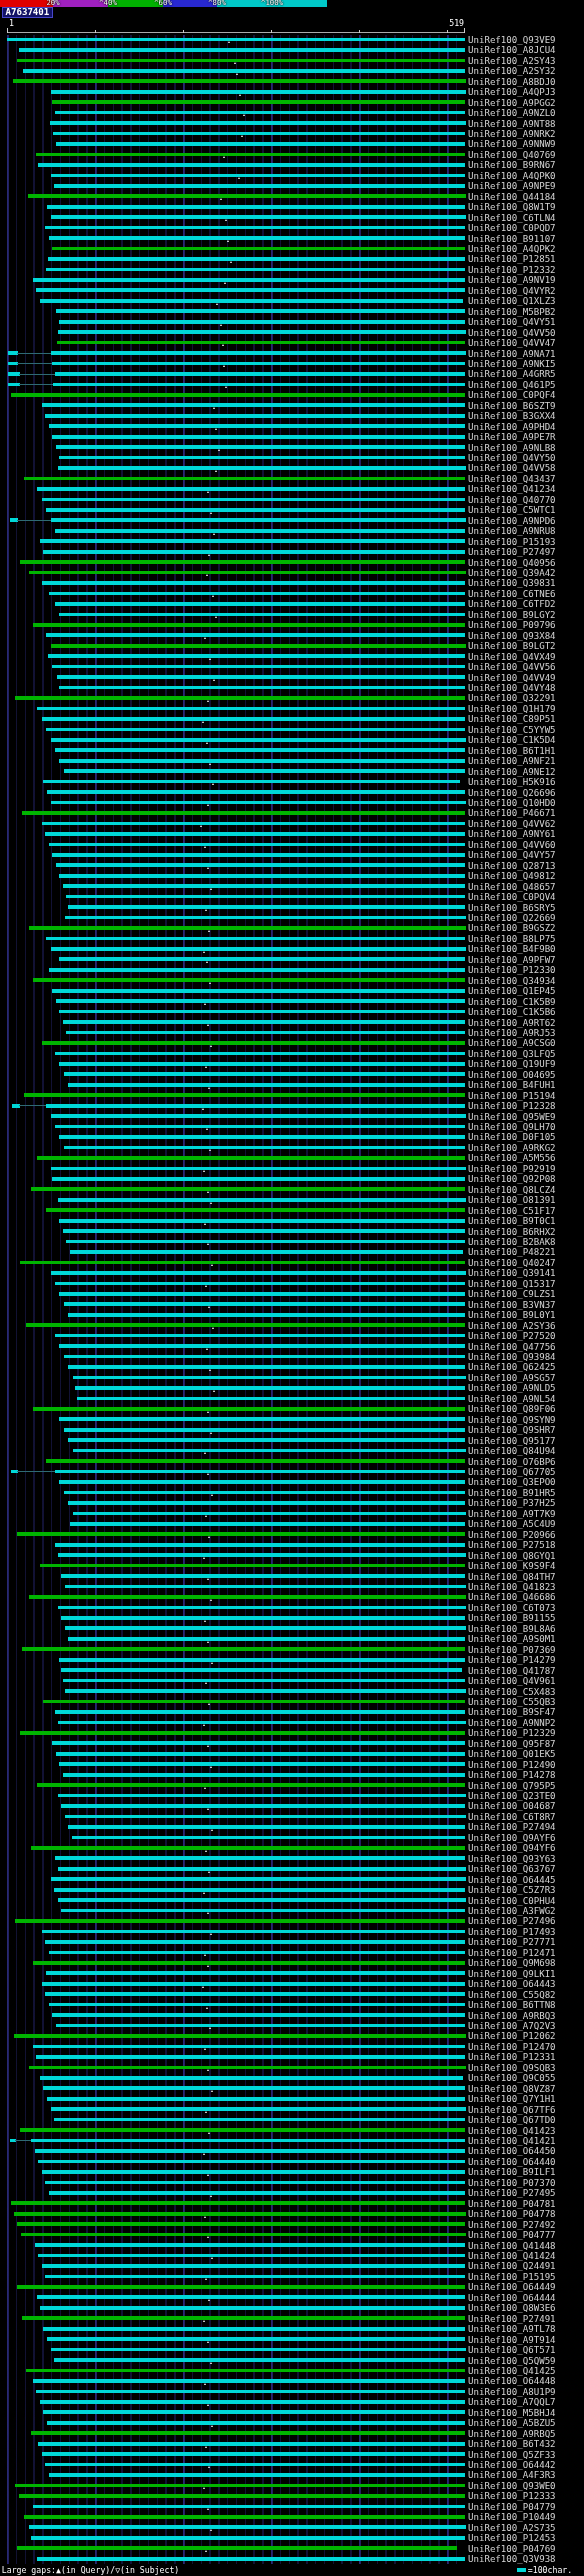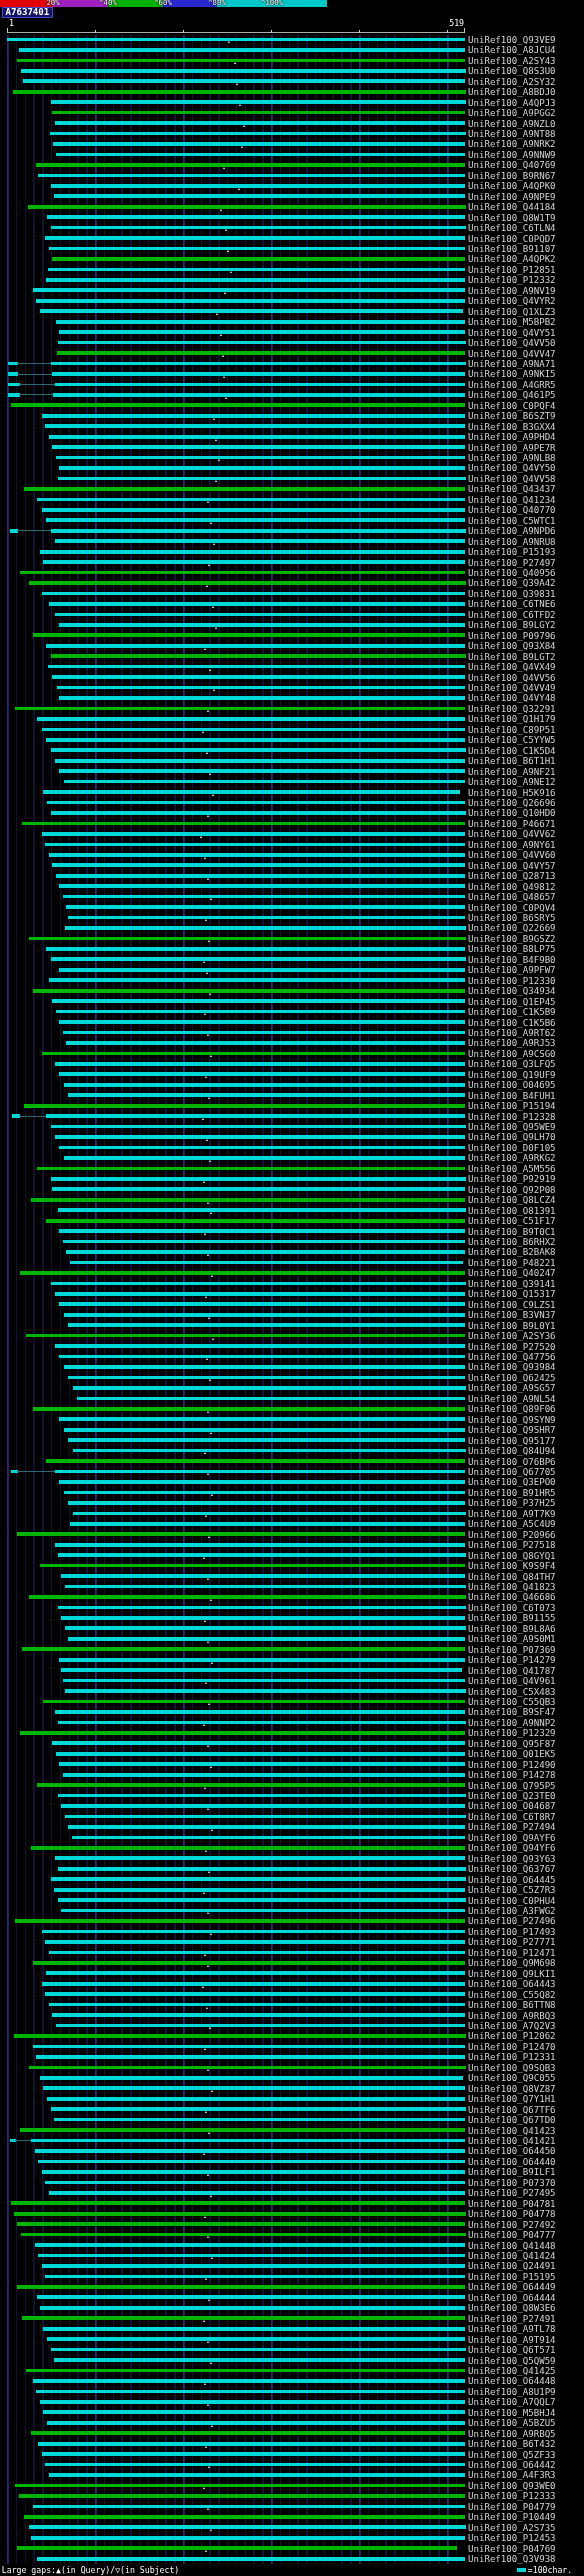--- a/index.html
+++ b/index.html
@@ -79,24 +79,20 @@
     <div class="row">
       <div class="seg" style="left: 19px; width: 446px; background: rgb(0, 216, 216);"></div>
       <span class="rowlabel">UniRef100_A8JCU4</span>
     </div>
     <div class="row">
       <div class="seg" style="left: 17px; width: 448px; background: rgb(0, 180, 0);"></div>
       <div class="gapmark" style="left: 234px;"></div>
       <span class="rowlabel">UniRef100_A2SY43</span>
     </div>
     <div class="row">
-      <div class="seg" style="left: 20.6px; width: 445px; background: rgb(0, 216, 216);"></div>
-      <span class="rowlabel">UniRef100_Q8S3U0</span>
-    </div>
-    <div class="row">
       <div class="seg" style="left: 23px; width: 442px; background: rgb(0, 216, 216);"></div>
       <div class="gapmark" style="left: 236px;"></div>
       <span class="rowlabel">UniRef100_A2SY32</span>
     </div>
     <div class="row">
       <div class="seg" style="left: 12.6px; width: 453px; background: rgb(0, 180, 0);"></div>
       <span class="rowlabel">UniRef100_A8BDJ0</span>
     </div>
     <div class="row">
       <div class="seg" style="left: 51px; width: 415px; background: rgb(0, 216, 216);"></div>
@@ -661,20 +657,25 @@
       <span class="rowlabel">UniRef100_Q93984</span>
     </div>
     <div class="row">
       <div class="seg" style="left: 68px; width: 397px; background: rgb(0, 216, 216);"></div>
       <div class="gapmark" style="left: 209px;"></div>
       <span class="rowlabel">UniRef100_Q62425</span>
     </div>
     <div class="row">
       <div class="seg" style="left: 73px; width: 393px; background: rgb(0, 216, 216);"></div>
       <span class="rowlabel">UniRef100_A9SG57</span>
+    </div>
+    <div class="row">
+      <div class="seg" style="left: 75px; width: 390px; background: rgb(0, 216, 216);"></div>
+      <div class="gapmark" style="left: 213px;"></div>
+      <span class="rowlabel">UniRef100_A9NLD5</span>
     </div>
     <div class="row">
       <div class="seg" style="left: 77px; width: 388px; background: rgb(0, 216, 216);"></div>
       <span class="rowlabel">UniRef100_A9NL54</span>
     </div>
     <div class="row">
       <div class="seg" style="left: 33px; width: 432px; background: rgb(0, 180, 0);"></div>
       <div class="gapmark" style="left: 207px;"></div>
       <span class="rowlabel">UniRef100_Q89F06</span>
     </div>

